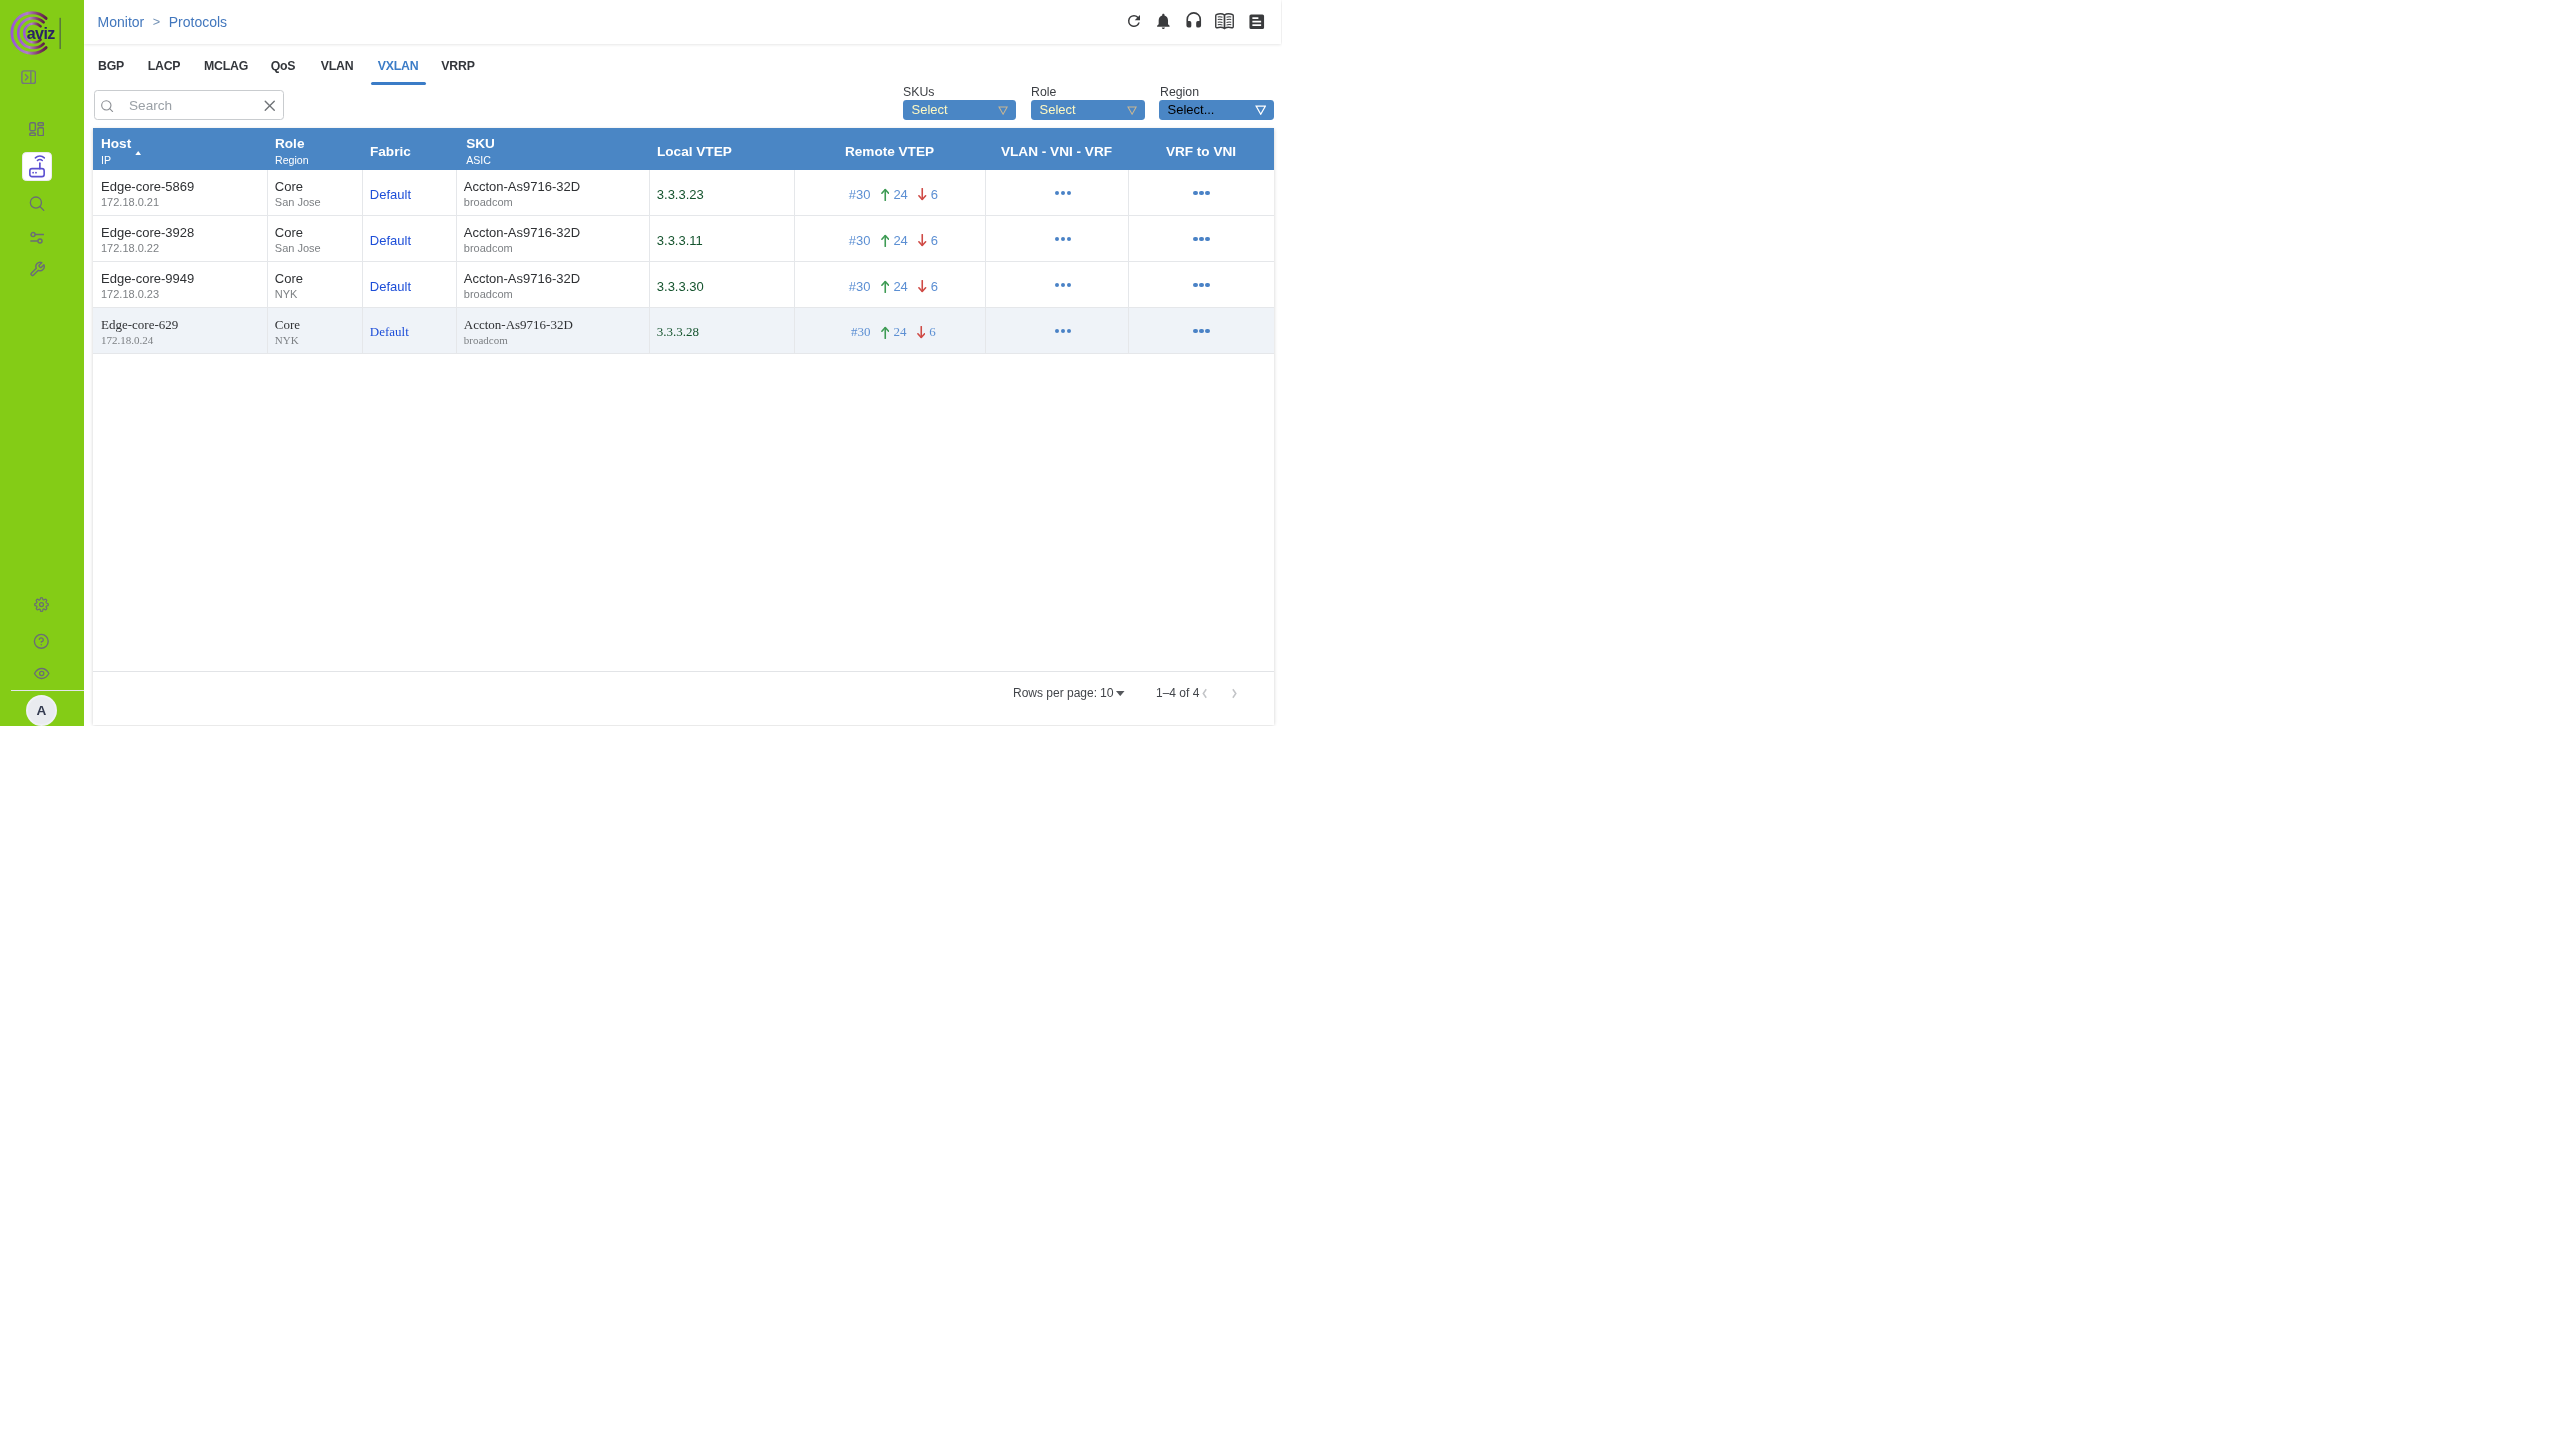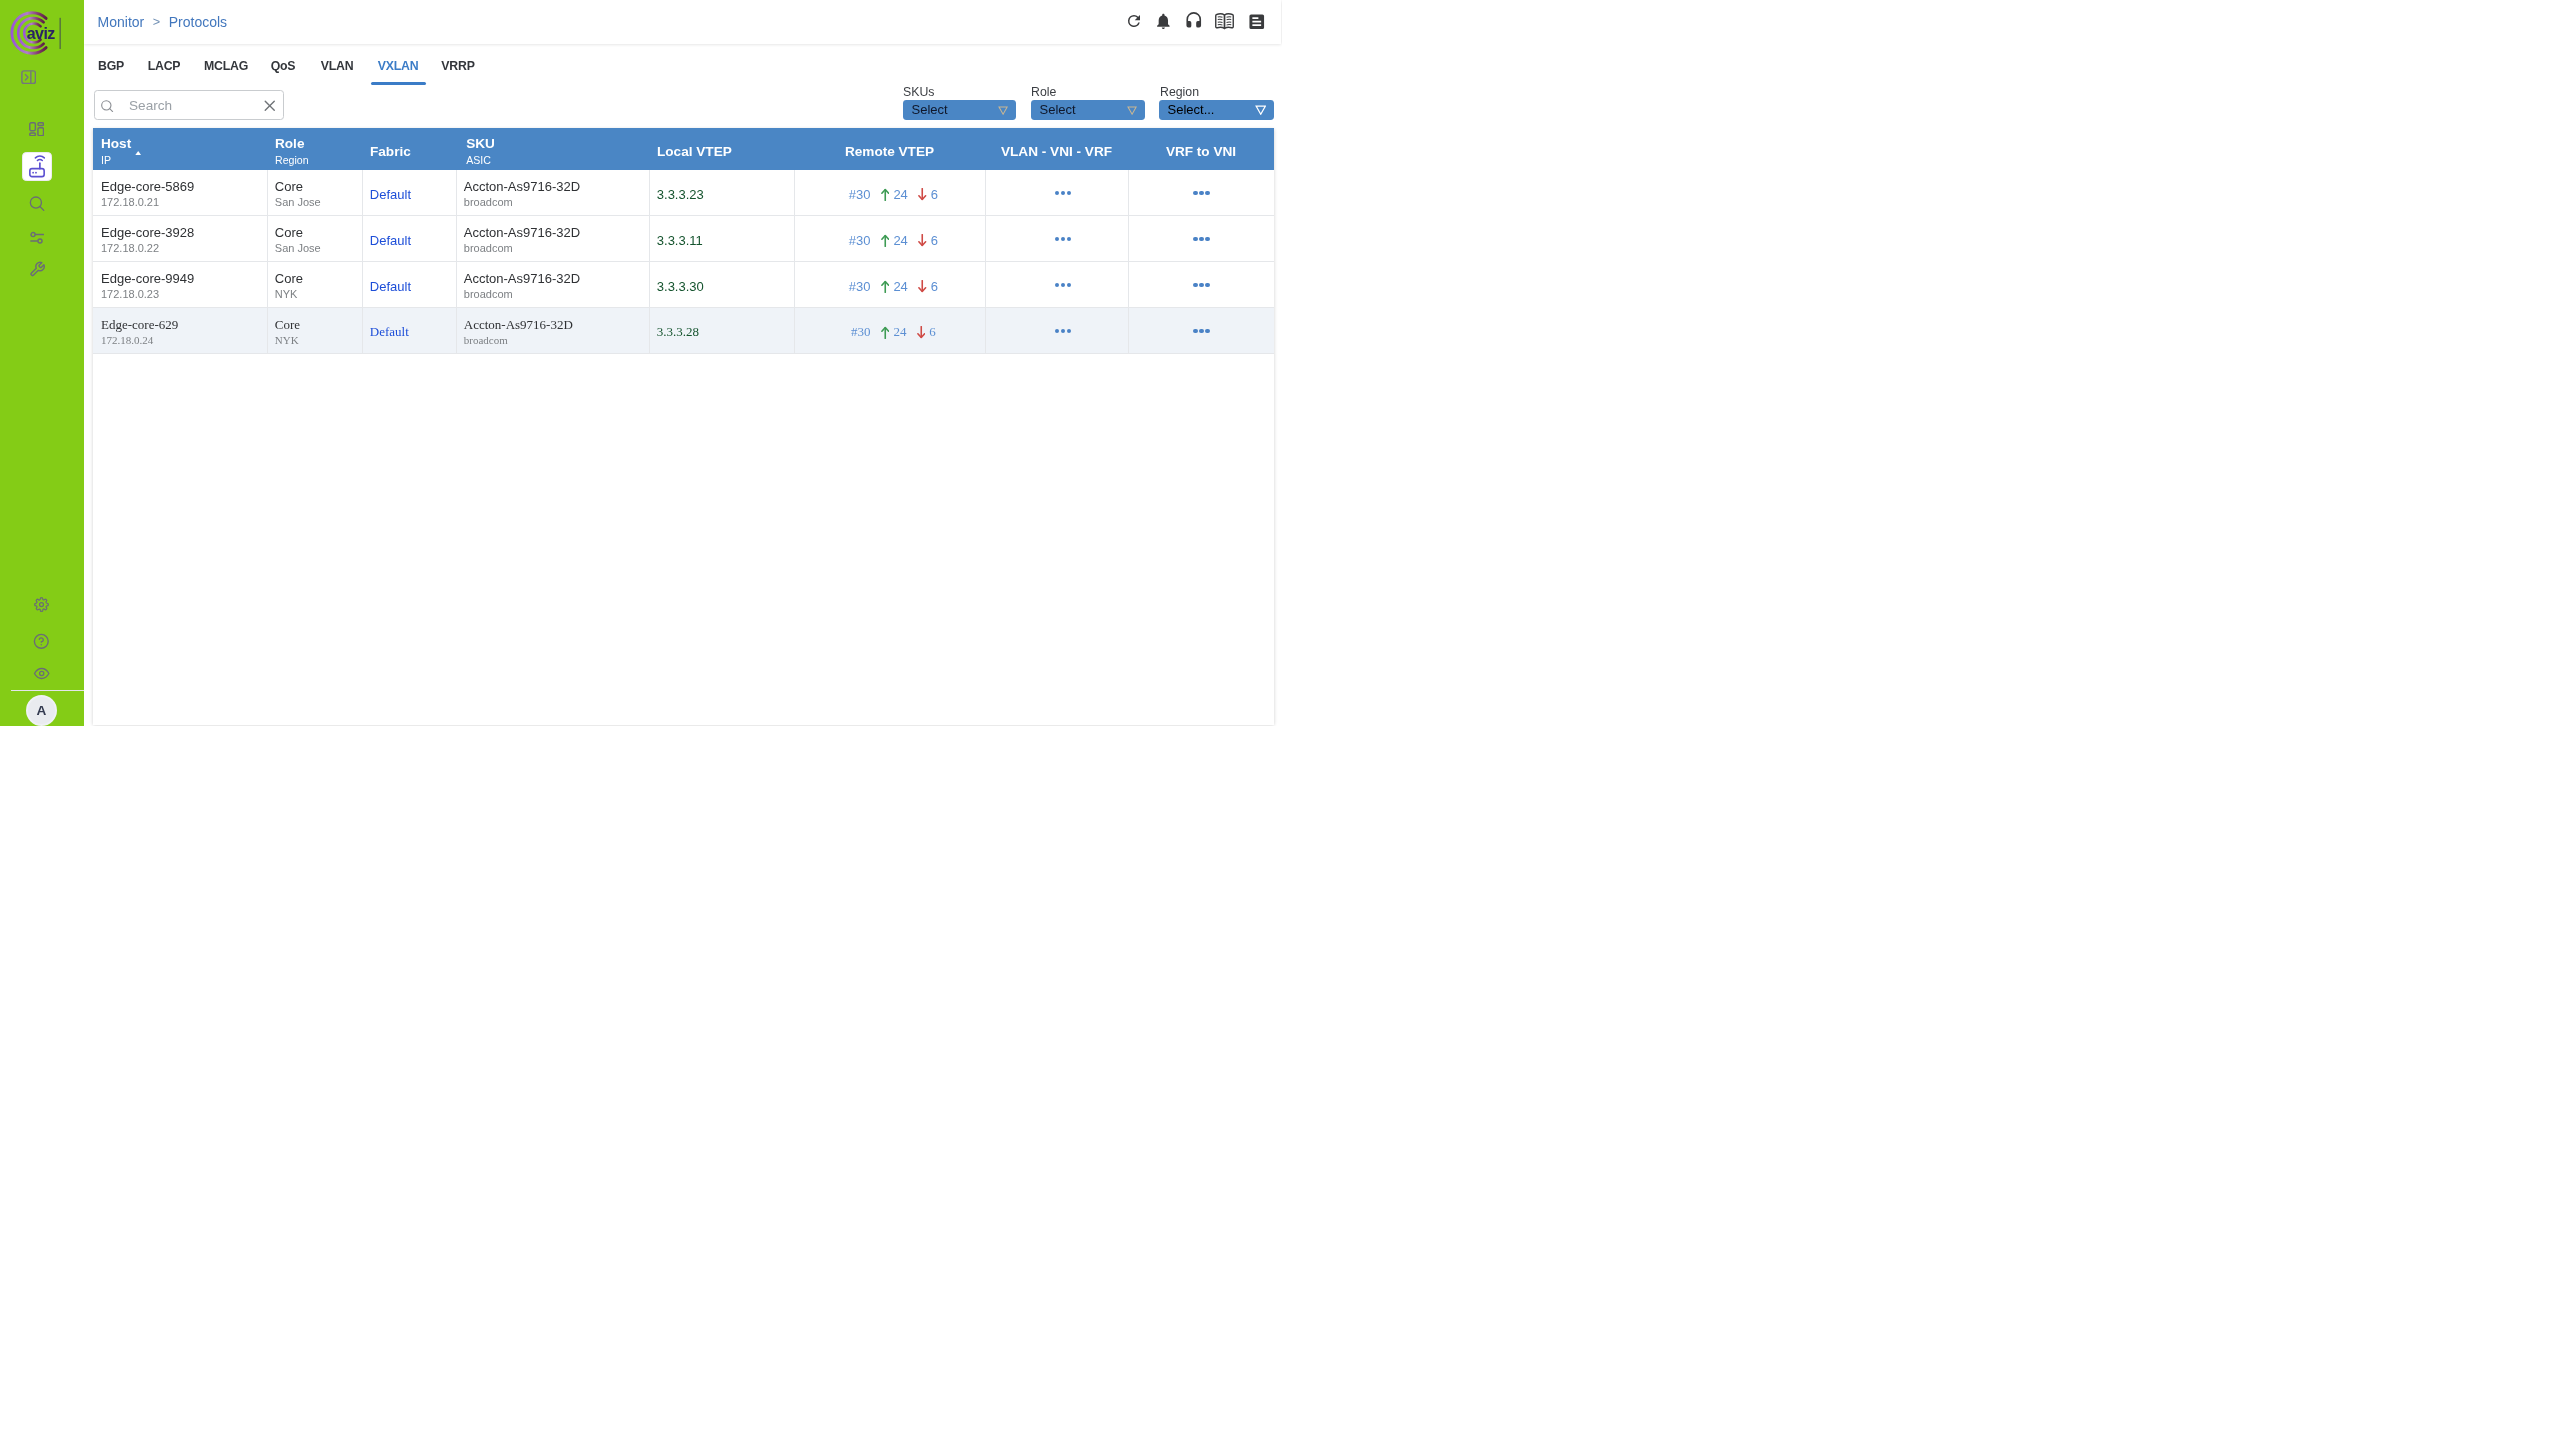--- a/index.html
+++ b/index.html
@@ -28,21 +28,21 @@
 #indicator { position:absolute; left:371px; top:82px; width:55px; height:3px; border-radius:1.7px;
   background:#3b7cc7; }
 
 #searchbox { position:absolute; left:94px; top:90px; width:190px; height:30px;
   border:0.8px solid #c9cccf; border-radius:3.4px; background:#fff; }
 #searchbox .ph { position:absolute; left:34px; top:6.8px; font-size:13.6px; color:#9aa0a6; }
 
 .flabel { position:absolute; top:85px; font-size:12.3px; color:#3b3e43; }
 .fselect { position:absolute; top:100px; height:20px; background:#4a86c5; border-radius:3.4px;
   display:flex; align-items:center; justify-content:space-between; padding:0 7.6px 0 8.5px; }
-.fselect .stxt { font-size:13px; color:#0f172a; position:relative; top:-0.4px; }
+.fselect .stxt { font-size:13px; color:#fef9c3; position:relative; top:-0.4px; }
 .fselect.white .stxt { color:#000000; }
 
 #paper { position:absolute; left:93px; top:128px; width:1181px; height:597px; background:#fff;
   box-shadow:0 0.8px 3.4px rgba(0,0,0,0.2); }
 #thead { display:grid; grid-template-columns:174px 95px 94px 193px 145px 191px 143px auto;
   height:42px; background:#4a86c5; color:#fff; }
 #thead .hc { padding:5.1px 0 0 8px; display:flex; flex-direction:column; justify-content:center; }
 #thead .hc .l1 { font-size:13.6px; font-weight:bold; line-height:15.7px; }
 #thead .hc .l2 { font-size:10.6px; line-height:14.4px; margin-top:0.8px; }
 #thead .hc.single { justify-content:center; }
@@ -400,14 +400,28 @@
         </span>
       </div>
     <div class="c ctr">
         <span class="dots">
           <i></i>
           <i></i>
           <i></i>
         </span>
       </div>
   </div>
+  <div id="pfoot">
+    <span class="itm" style="left:920px">Rows per page:</span>
+    <span class="itm" style="left:1007px;font-size:12.3px">10</span>
+    <svg class="abs" style="left:1023px;top:18.7px" width="8.5" height="5.1" viewBox="0 0 10 6" fill="#55585c">
+        <path d="M0 0 L10 0 L5 6 Z"></path>
+      </svg>
+    <span class="itm" style="left:1063px">1–4 of 4</span>
+    <svg class="abs" style="left:1109px;top:15.7px" width="5.1" height="11" viewBox="0 0 6 13" fill="none" stroke="#c2c4c7" stroke-width="1.8">
+        <path d="M5 1.5 L1.5 6.5 L5 11.5"></path>
+      </svg>
+    <svg class="abs" style="left:1139px;top:15.7px" width="5.1" height="11" viewBox="0 0 6 13" fill="none" stroke="#c2c4c7" stroke-width="1.8">
+        <path d="M1 1.5 L4.5 6.5 L1 11.5"></path>
+      </svg>
+  </div>
 </div>
 
 
 </body></html>

